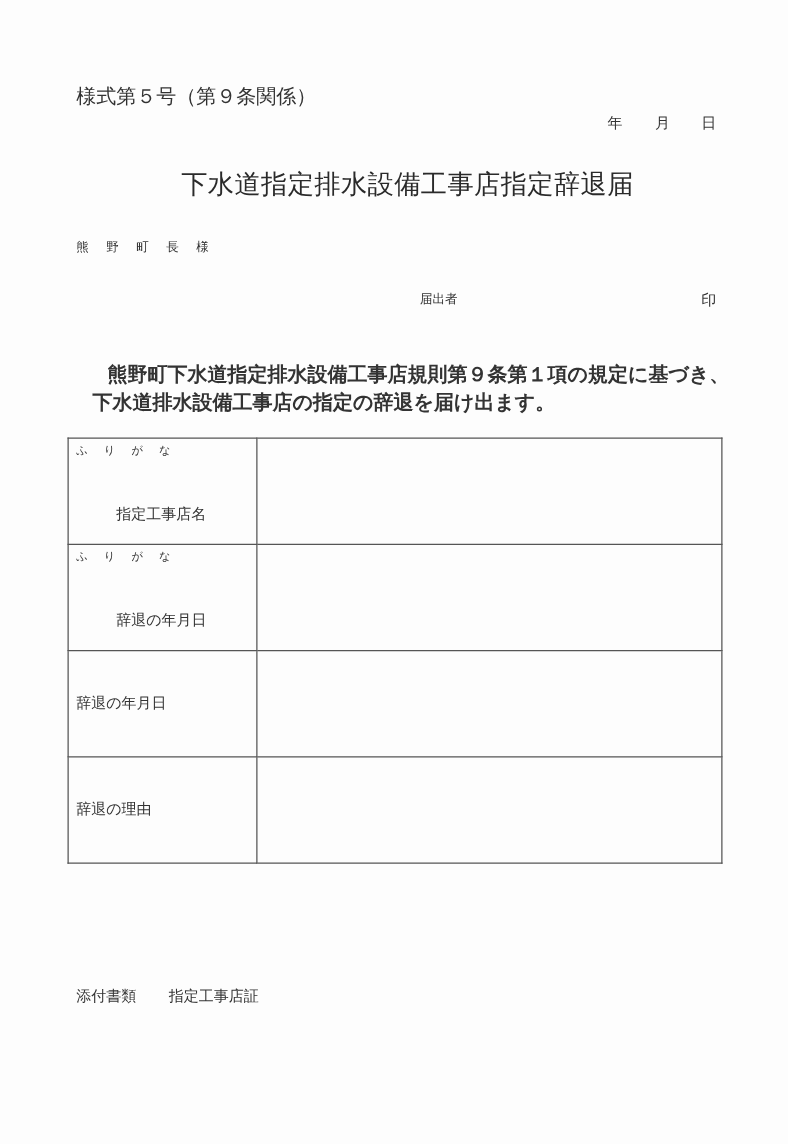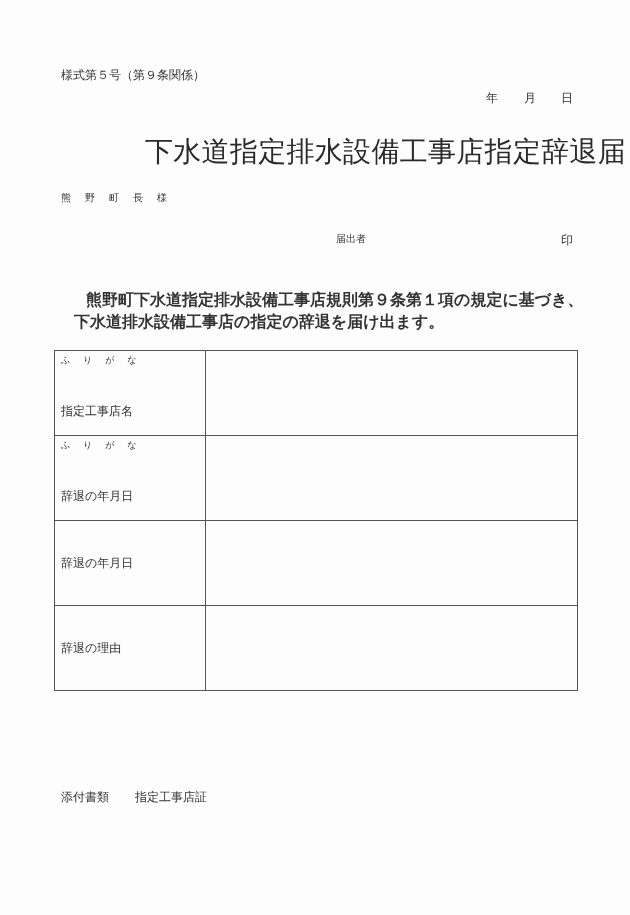--- a/index.html
+++ b/index.html
@@ -9,26 +9,26 @@
     }
     body {
       width: 630px;
       height: 915px;
       position: relative;
       font-family: "DejaVu Serif", "Liberation Serif", serif;
       color: #333;
       overflow: hidden;
     }
     .abs { position: absolute; white-space: nowrap; }
-    .form-number { left: 61px; top: 67px; font-size: 12px; }
+    .form-number { left: 61px; top: 67px; font-size: 16px; }
     .date-line { top: 90px; font-size: 12px; }
     .date-year { left: 486px; }
     .date-month { left: 524px; }
     .date-day { left: 561px; }
-    .title { left: 145px; top: 133px; font-size: 28px; letter-spacing: 0.3px; color: #2a2a2a; }
+    .title { left: 145px; top: 133px; font-size: 21px; letter-spacing: 0.3px; color: #2a2a2a; }
     .addressee { left: 61px; top: 191px; font-size: 10px; word-spacing: 0; }
     .addressee span { display: inline-block; margin-right: 14px; }
     .applicant-label { left: 336px; top: 232px; font-size: 10px; }
     .seal { left: 561px; top: 232px; font-size: 12px; }
     .body-text {
       position: absolute; left: 74px; top: 289px; width: 515px;
       font-size: 16px; line-height: 22px; text-indent: 12px;
       white-space: normal;
       font-weight: bold;
     }
@@ -52,21 +52,21 @@
     }
     td.label-cell .label {
       position: absolute; left: 6px; top: 50%;
       transform: translateY(-50%);
       white-space: nowrap;
     }
     td.label-cell .furigana {
       position: absolute; left: 6px; top: 3px;
       font-size: 9px; letter-spacing: 5px;
     }
-    td.label-cell.has-furigana .label { top: 52px; transform: none; }
+    td.label-cell.has-furigana .label { top: 52px; transform: none; margin-left: 32px; }
     td.value-cell { width: auto; }
     .attachments { left: 61px; top: 789px; font-size: 12px; }
     .attachments .att-value { margin-left: 26px; }
   </style>
 </head>
 <body>
 
 <div class="abs form-number">様式第５号（第９条関係）</div>
 
 <div class="abs date-line date-year">年</div>

